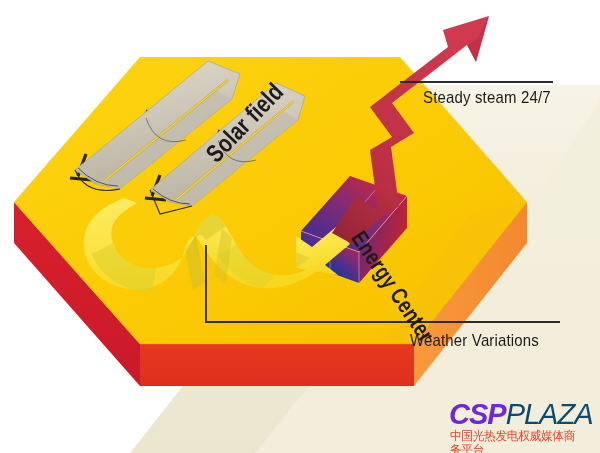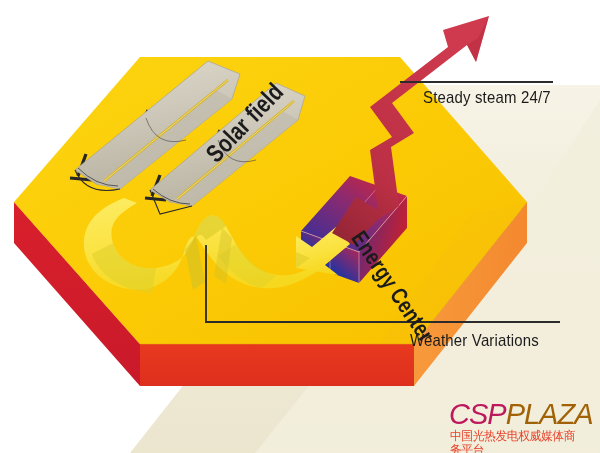--- a/index.html
+++ b/index.html
@@ -43,22 +43,22 @@
   
   #logo{
     position:absolute; left:449px; top:399px; width:142px; height:48px;
   }
   #logo-main{
     position:absolute; left:0; top:0;
     font-family:"Liberation Sans",sans-serif;
     font-size:29px; line-height:30px;
     font-style:italic; letter-spacing:-1px;
   }
-  #logo-csp{ color:#be185d; font-weight:400;text-align:right; }
-  #logo-plaza{ color:#a16207; font-weight:400; }
+  #logo-csp{ color:#6d28d9; font-weight:700;text-align:right; }
+  #logo-plaza{ color:#0c4a6e; font-weight:400; }
   #logo-cn{
     position:absolute; left:1px; top:30px;
     font-family:"DejaVu Sans","Liberation Sans",sans-serif;
     font-size:12.5px; line-height:14px;
     color:#e8412a; letter-spacing:-0.4px;
     transform:scaleX(.94); transform-origin:left top;
   }
 </style>
 </head>
 <body>

